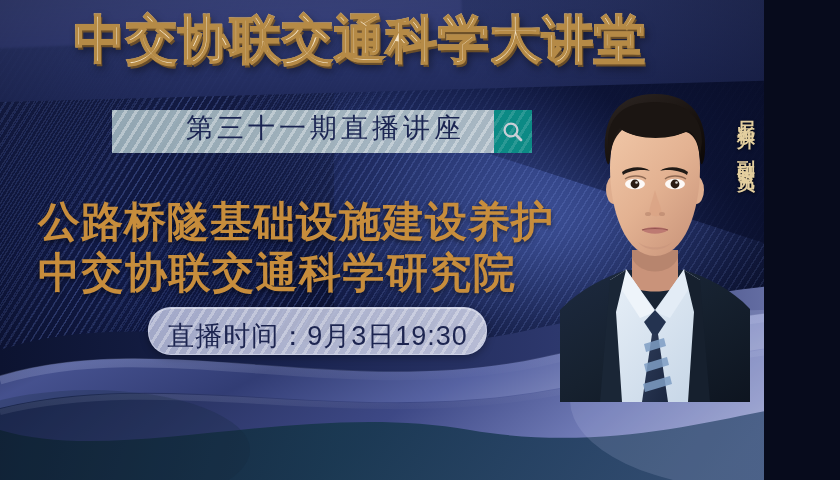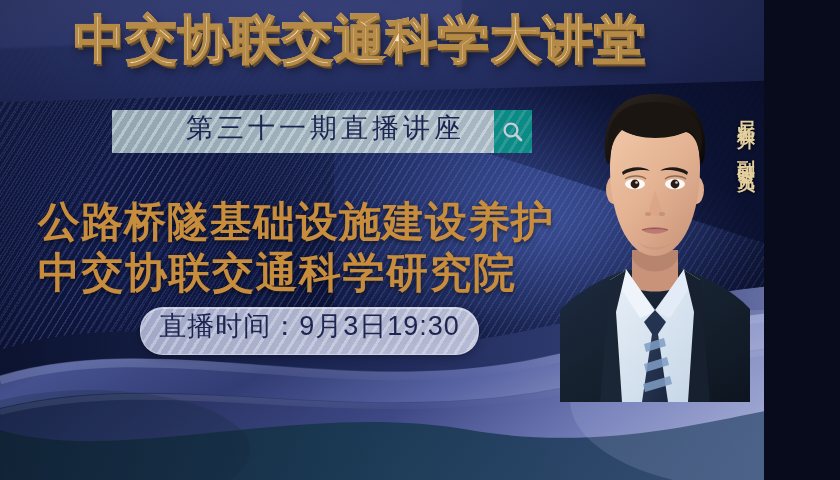--- a/index.html
+++ b/index.html
@@ -160,27 +160,27 @@
     color:#c78d3c;
     text-shadow:0 2px 5px rgba(0,0,0,.55);
     white-space:nowrap;
     margin-top:16px;
   }
   .main-title .ln{display:block;}
   .main-title .ln2{letter-spacing:1.5px;}
 
   
   .time-pill{
-    position:absolute;left:140px;top:307px;width:337px;height:46px;
+    position:absolute;left:148px;top:307px;width:337px;height:46px;
     border-radius:23px;
     background:linear-gradient(100deg,rgba(182,188,218,.88) 0%,rgba(198,203,228,.86) 45%,rgba(214,218,238,.82) 100%);
     border:1px solid rgba(228,232,248,.55);
     box-shadow:0 2px 9px rgba(0,0,0,.32), inset 0 1px 0 rgba(255,255,255,.45);
     overflow:hidden;
-    display:flex;align-items:flex-start;justify-content:center;
+    display:flex;align-items:flex-end;justify-content:center;
   }
   .time-pill::after{
     content:"";position:absolute;inset:0;
     background-image:repeating-linear-gradient(
       -58deg,
       rgba(255,255,255,.30) 0px,
       rgba(255,255,255,.30) 3px,
       rgba(255,255,255,0) 3px,
       rgba(255,255,255,0) 9px);
     pointer-events:none;

